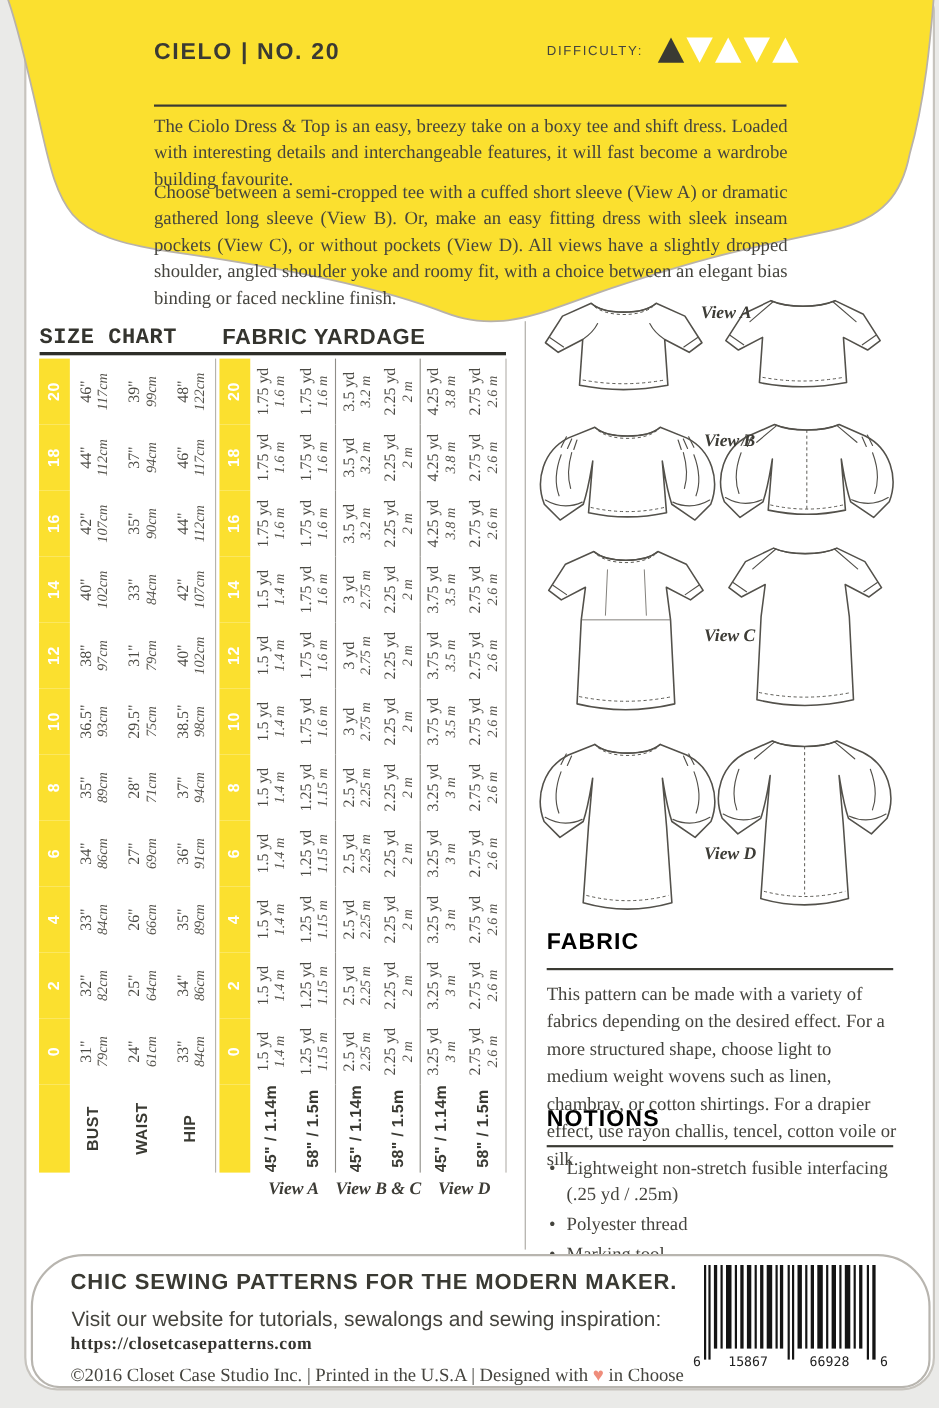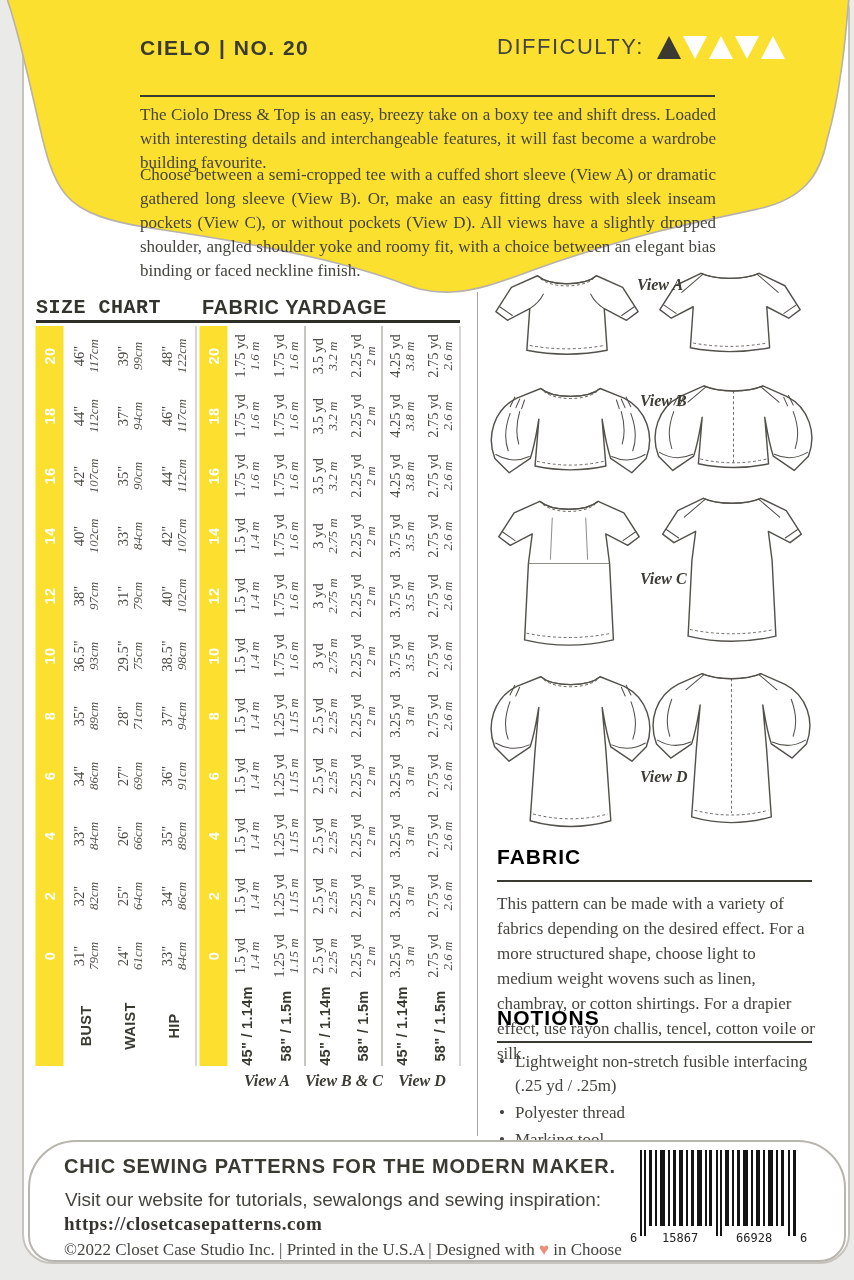--- a/index.html
+++ b/index.html
@@ -4,21 +4,21 @@
 <style>
   html,body{margin:0;padding:0;}
   body{background:#eaeae8;font-family:"Liberation Sans",sans-serif;}
   .page{position:relative;width:854px;height:1280px;margin:0 auto;background:#eaeae8;overflow:hidden;}
   .envelope{position:absolute;left:22px;top:-6px;width:824px;height:1266px;background:#fff;
             border:2px solid #c7c4be;border-radius:16px 16px 30px 30px;}
   .flap{position:absolute;left:0;top:0;width:854px;height:300px;}
   
   .brand{position:absolute;left:140px;top:36px;font-size:21px;font-weight:700;letter-spacing:1.5px;color:#3a3a33;}
   .difficulty{position:absolute;left:497px;top:34px;display:flex;align-items:center;}
-  .diff-label{font-size:22px;letter-spacing:1.5px;color:#44443d;margin-right:12px;}
+  .diff-label{font-size:12px;letter-spacing:1.5px;color:#44443d;margin-right:12px;}
   .tris{display:inline-flex;align-items:center;}
   .tri{display:inline-block;width:0;height:0;margin:0 1px;}
   .tri.up{border-left:12px solid transparent;border-right:12px solid transparent;border-bottom:23px solid #fff;}
   .tri.down{border-left:12px solid transparent;border-right:12px solid transparent;border-top:23px solid #fff;}
   .tri.up.filled{border-bottom-color:#3a3a33;}
   .hrule{position:absolute;left:140px;top:95px;width:575px;height:2px;background:#3a3a33;}
   .intro{position:absolute;left:140px;width:576px;margin:0;font-family:"Liberation Serif",serif;
          font-size:17px;line-height:24px;color:#45443e;text-align:justify;}
   .intro.p1{top:103px;}
   .intro.p2{top:163px;}
@@ -57,21 +57,21 @@
   .notions-list{position:absolute;left:497px;top:1050px;width:325px;margin:0;padding:0;list-style:none;
                 font-family:"Liberation Serif",serif;font-size:17px;line-height:24px;color:#45443e;}
   .notions-list li{padding-left:18px;position:relative;margin-bottom:3px;}
   .notions-list li::before{content:"•";position:absolute;left:2px;}
   
   .foot-card{position:absolute;left:28px;top:1140px;width:814px;height:118px;background:#fff;
              border:2px solid #b8b5af;border-radius:48px 48px 26px 26px;}
   .tagline{position:absolute;left:64px;top:1155px;font-size:20px;font-weight:700;letter-spacing:.8px;color:#3a3a33;}
   .visit{position:absolute;left:65px;top:1189px;font-family:Liberation Sans, sans-serif;font-size:19px;color:#45443e;}
   .site-url{position:absolute;left:64px;top:1213px;font-family:"Liberation Serif",serif;font-weight:700;
-            font-size:19px;color:#35342f;letter-spacing:.5px;text-decoration:none;}
+            font-size:16px;color:#35342f;letter-spacing:.5px;text-decoration:none;}
   .copyright{position:absolute;left:64px;top:1240px;font-family:"Liberation Serif",serif;font-size:17px;color:#45443e;}
   .heart{color:#ef8d7b;}
   .barcode{position:absolute;left:628px;top:1150px;}
   .bc-digit{font-family:"DejaVu Sans Mono",monospace;font-size:12px;fill:#222;}
   .garment{stroke:#53514b;stroke-width:1.5;fill:#fff;stroke-linejoin:round;stroke-linecap:round;}
   .gline{stroke:#53514b;stroke-width:1.1;fill:none;stroke-linecap:round;}
   .gdash{stroke:#53514b;stroke-width:0.9;fill:none;stroke-dasharray:3 2.6;}
   .gfaint{stroke:#6b6963;stroke-width:0.8;fill:none;}
 </style>
 </head>
@@ -666,21 +666,21 @@
       <li>Lightweight non-stretch fusible interfacing (.25 yd / .25m)</li>
       <li>Polyester thread</li>
       <li>Marking tool</li>
     </ul>
 
   <div class="foot-card"></div>
   <div class="tagline">CHIC SEWING PATTERNS FOR THE MODERN MAKER.</div>
   <div class="visit">Visit our website for tutorials, sewalongs and sewing inspiration:</div>
   <a class="site-url" href="#">https://closetcasepatterns.com</a>
   <div class="copyright">
-    <span>©2022 Closet Case Studio Inc. | Printed in the U.S.A | Designed with</span>
+    <span>©2016 Closet Case Studio Inc. | Printed in the U.S.A | Designed with</span>
     <span class="heart">♥</span>
     <span>in Choose</span>
   </div>
 
   <svg class="barcode" width="182" height="96" viewBox="0 0 182 96">
     <g fill="#141414">
       <rect x="12" y="0" width="2" height="86"></rect>
         <rect x="16" y="0" width="2" height="86"></rect>
       <rect x="21" y="0" width="3" height="76"></rect>
         <rect x="27" y="0" width="2" height="76"></rect>

